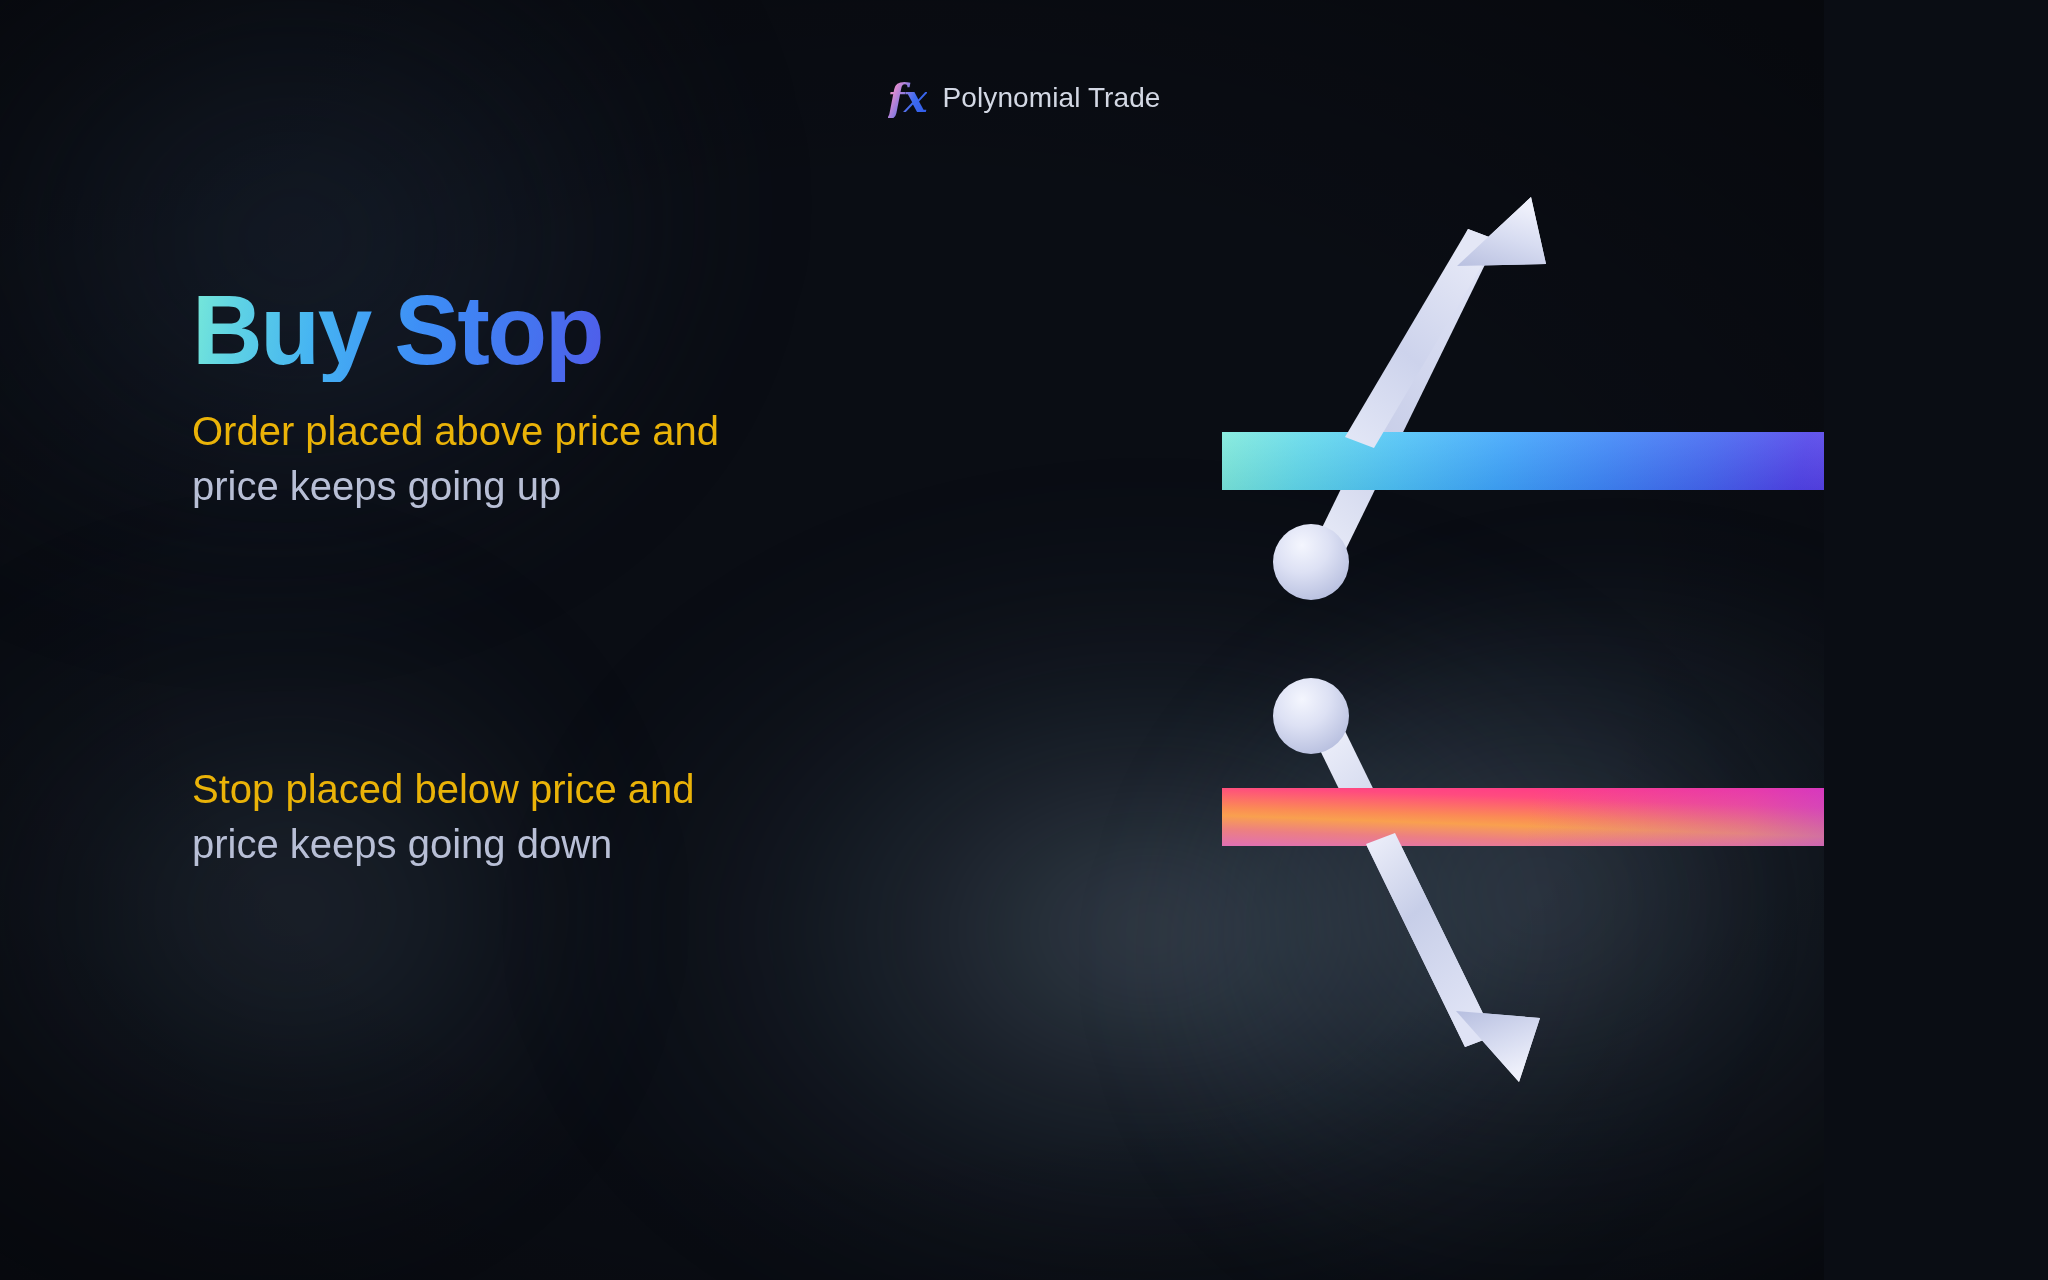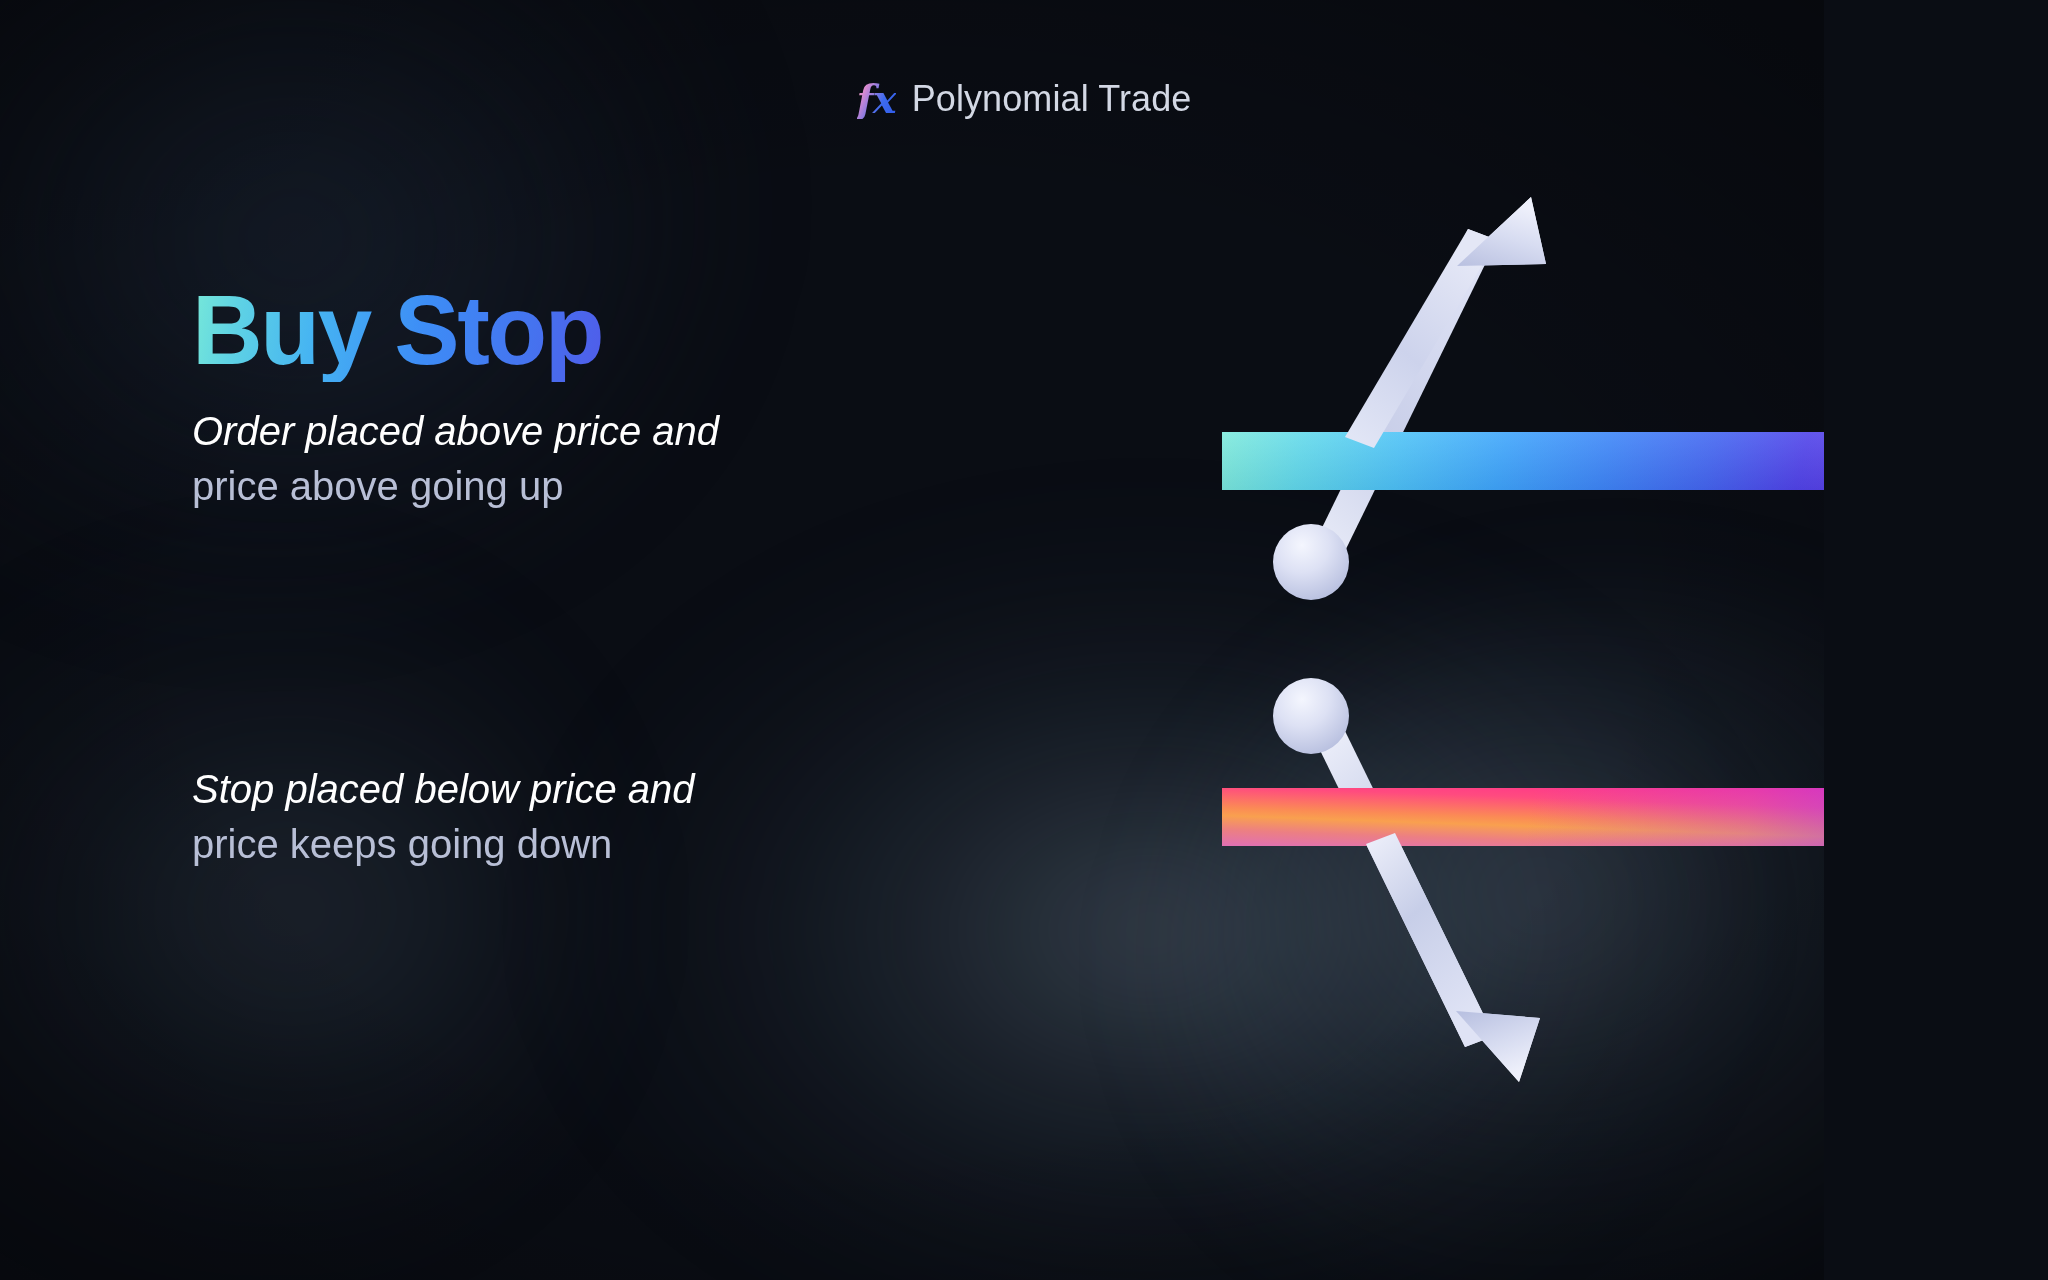--- a/index.html
+++ b/index.html
@@ -69,42 +69,42 @@
   }
   #brand .fx {
     font-family:"DejaVu Serif", serif;
     font-style:italic; font-weight:700; font-size:40px;
     letter-spacing:-1px;
     background:linear-gradient(115deg,#f3b6a3 0%,#d98ad0 22%,#3e6bf0 62%,#2f5ae8 100%);
     -webkit-background-clip:text; background-clip:text; color:transparent;
     line-height:1;
   }
   #brand .brand-name {
-    font-size:36px; font-weight:400; color:#d3d8e4;
+    font-size:28px; font-weight:400; color:#d3d8e4;
     letter-spacing:0.1px;
   }
 
   
   .block { position:absolute; left:192px; z-index:6; }
   .block-buy  { top:279px; }
   .block-sell { top:740px; }
 
   .heading {
     font-size:98px; font-weight:700; letter-spacing:-2.5px; line-height:1.05;
     background:linear-gradient(100deg,
         #79ead8 0%, #5fd3e4 9%, #46b4f2 24%, #3d8df6 44%,
         #4573ef 64%, #5257e8 82%, #6a45e2 100%);
     -webkit-background-clip:text; background-clip:text; color:transparent;
     white-space:nowrap;
   }
   .desc { margin-top:22px; }
   .desc-line {
     font-size:40px; font-weight:300; line-height:1.38; white-space:nowrap;
   }
-  .desc-line.primary   { color:#ffffff;font-style:italic; }
+  .desc-line.primary   { color:#eab308; }
   .desc-line.secondary { color:#b8bfd6; }
 
   
   #diagram { position:absolute; left:0; top:0; width:2048px; height:1280px; z-index:5; }
 
   .level-bar { position:absolute; }
   .bar-buy {
     left:1222px; top:432px; width:638px; height:58px;
     background:
       linear-gradient(180deg, rgba(255,255,255,0.10) 0%, rgba(0,0,0,0.06) 100%),
@@ -137,21 +137,21 @@
 
   <div id="brand">
     <span class="fx">fx</span>
     <span class="brand-name">Polynomial Trade</span>
   </div>
 
   <div class="block block-buy">
     <div class="heading">Buy Stop</div>
     <div class="desc">
       <div class="desc-line primary">Order placed above price and</div>
-      <div class="desc-line secondary">price above going up</div>
+      <div class="desc-line secondary">price keeps going up</div>
     </div>
   </div>
 
   <div class="block block-sell">
     <div class="desc">
       <div class="desc-line primary">Stop placed below price and</div>
       <div class="desc-line secondary">price keeps going down</div>
     </div>
   </div>
 

